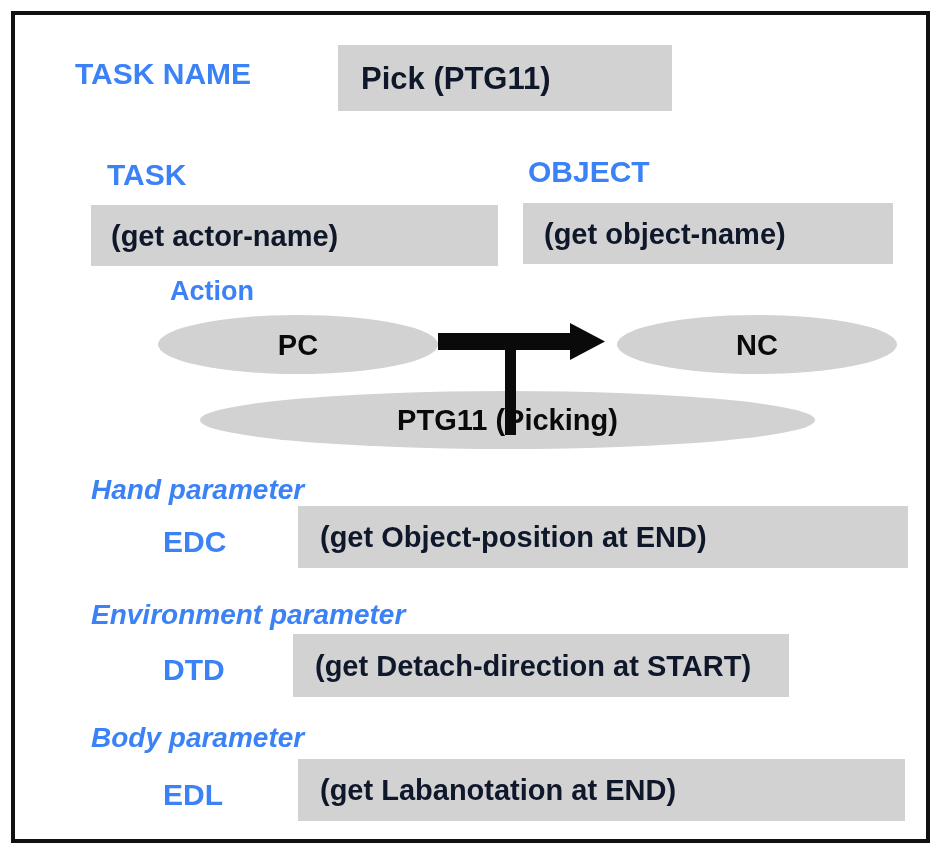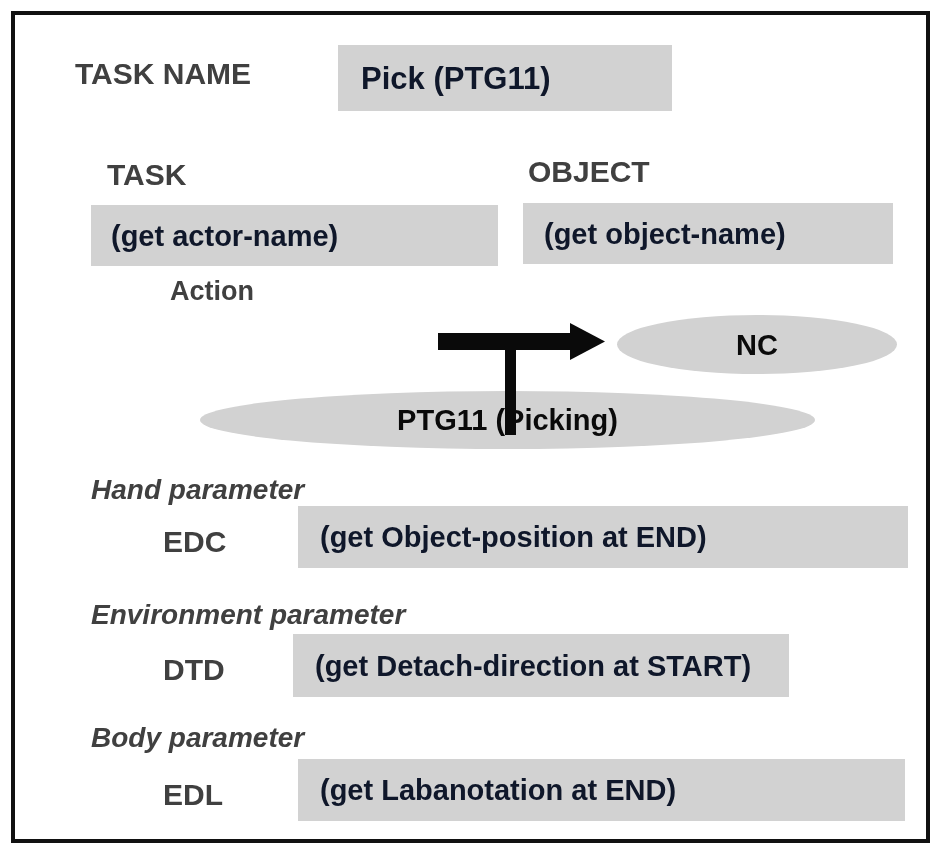--- a/index.html
+++ b/index.html
@@ -30,21 +30,21 @@
     height: 832px;
     border: 4px solid #111111;
     background: #ffffff;
     box-sizing: border-box;
   }
 
   
   .txt {
     position: absolute;
     white-space: nowrap;
-    color: #404040;
+    color: #3b82f6;
     line-height: 1;
   }
   .lbl-bold {
     font-weight: bold;
   }
   .lbl-italic {
     font-weight: bold;
     font-style: italic;
   }
 
@@ -142,20 +142,23 @@
     <div class="gbox" id="actor-box">
       <span class="gbox-text">(get actor-name)</span>
     </div>
 
     <div class="gbox" id="object-box">
       <span class="gbox-text">(get object-name)</span>
     </div>
 
     <div class="txt lbl-bold" id="action-label">Action</div>
 
+    <div class="ellipse" id="pc-ellipse">
+      <span class="ell-text">PC</span>
+    </div>
 
     <div class="ellipse" id="nc-ellipse">
       <span class="ell-text">NC</span>
     </div>
 
     <div class="ellipse" id="ptg-ellipse">
       <span class="ell-text">PTG11 (Picking)</span>
     </div>
 
     <svg id="flow-arrow" viewBox="0 0 180 125">

